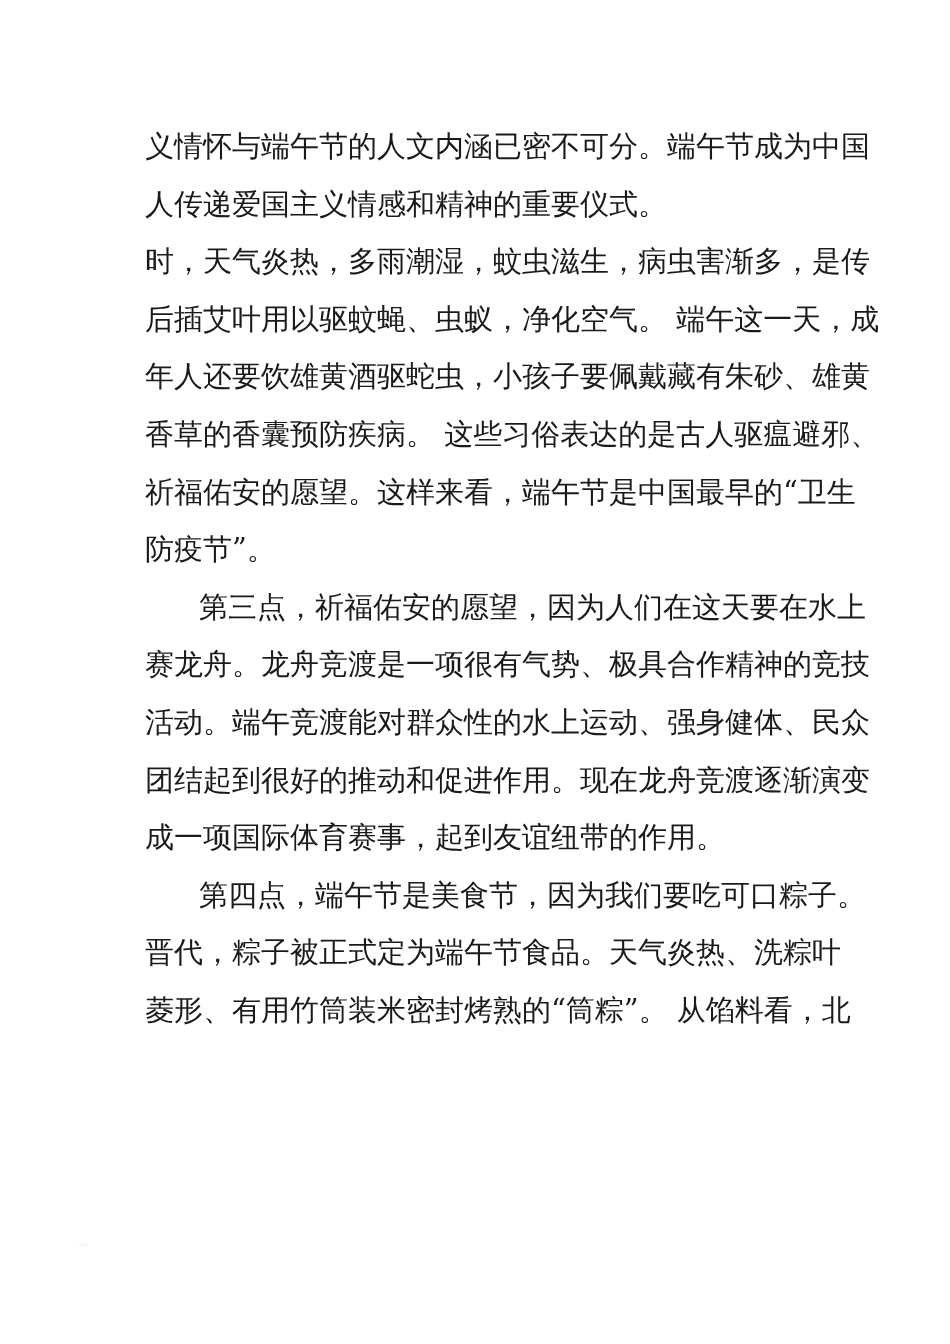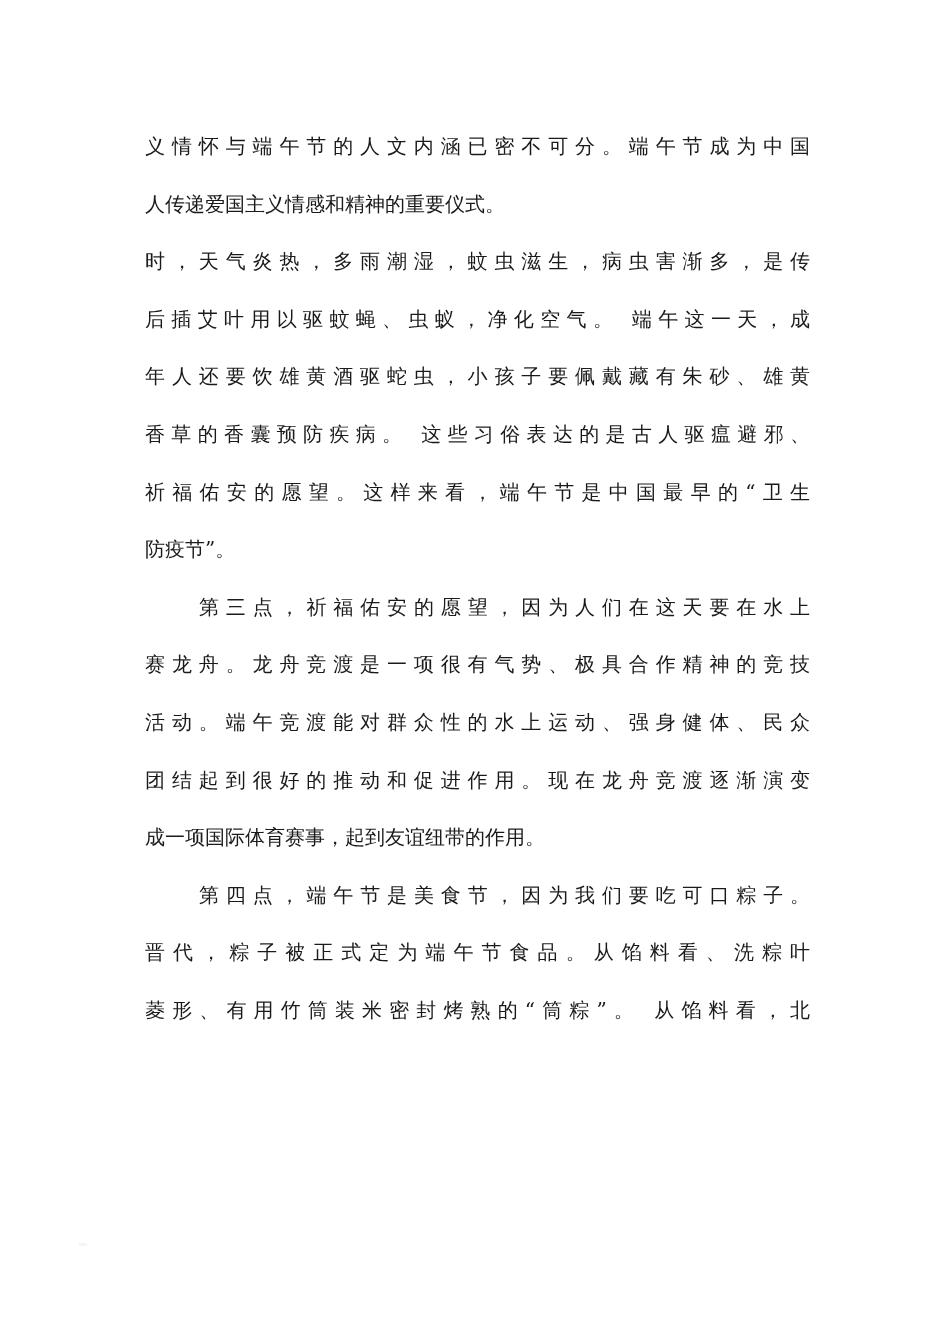--- a/index.html
+++ b/index.html
@@ -26,21 +26,21 @@
       left: 145px;
       top: 118px;
       width: 665px;
       font-family: "DejaVu Serif", "Liberation Serif", serif;
       color: #1a1a1a;
     }
     .line {
       display: block;
       height: 57.6px;
       line-height: 57.6px;
-      font-size: 20px;
+      font-size: 29px;
       white-space: nowrap;
       text-align: justify;
       text-align-last: justify;
       letter-spacing: 0px;
     }
     .line.last {
       text-align-last: left;
     }
     .line.indent {
       padding-left: 54px;
@@ -77,19 +77,19 @@
     <div>
       <span class="line indent">第三点，祈福佑安的愿望，因为人们在这天要在水上</span>
       <span class="line">赛龙舟。龙舟竞渡是一项很有气势、极具合作精神的竞技</span>
       <span class="line">活动。端午竞渡能对群众性的水上运动、强身健体、民众</span>
       <span class="line">团结起到很好的推动和促进作用。现在龙舟竞渡逐渐演变</span>
       <span class="line last">成一项国际体育赛事，起到友谊纽带的作用。</span>
     </div>
 
     <div>
       <span class="line indent">第四点，端午节是美食节，因为我们要吃可口粽子。</span>
-      <span class="line">晋代，粽子被正式定为端午节食品。从馅料看、洗粽叶</span>
+      <span class="line">晋代，粽子被正式定为端午节食品。天气炎热、洗粽叶</span>
       <span class="line">菱形、有用竹筒装米密封烤熟的“筒粽”。 从馅料看，北</span>
     </div>
 
   </div>
   <div class="footer-mark"></div>
 </div>
 
 </body></html>

